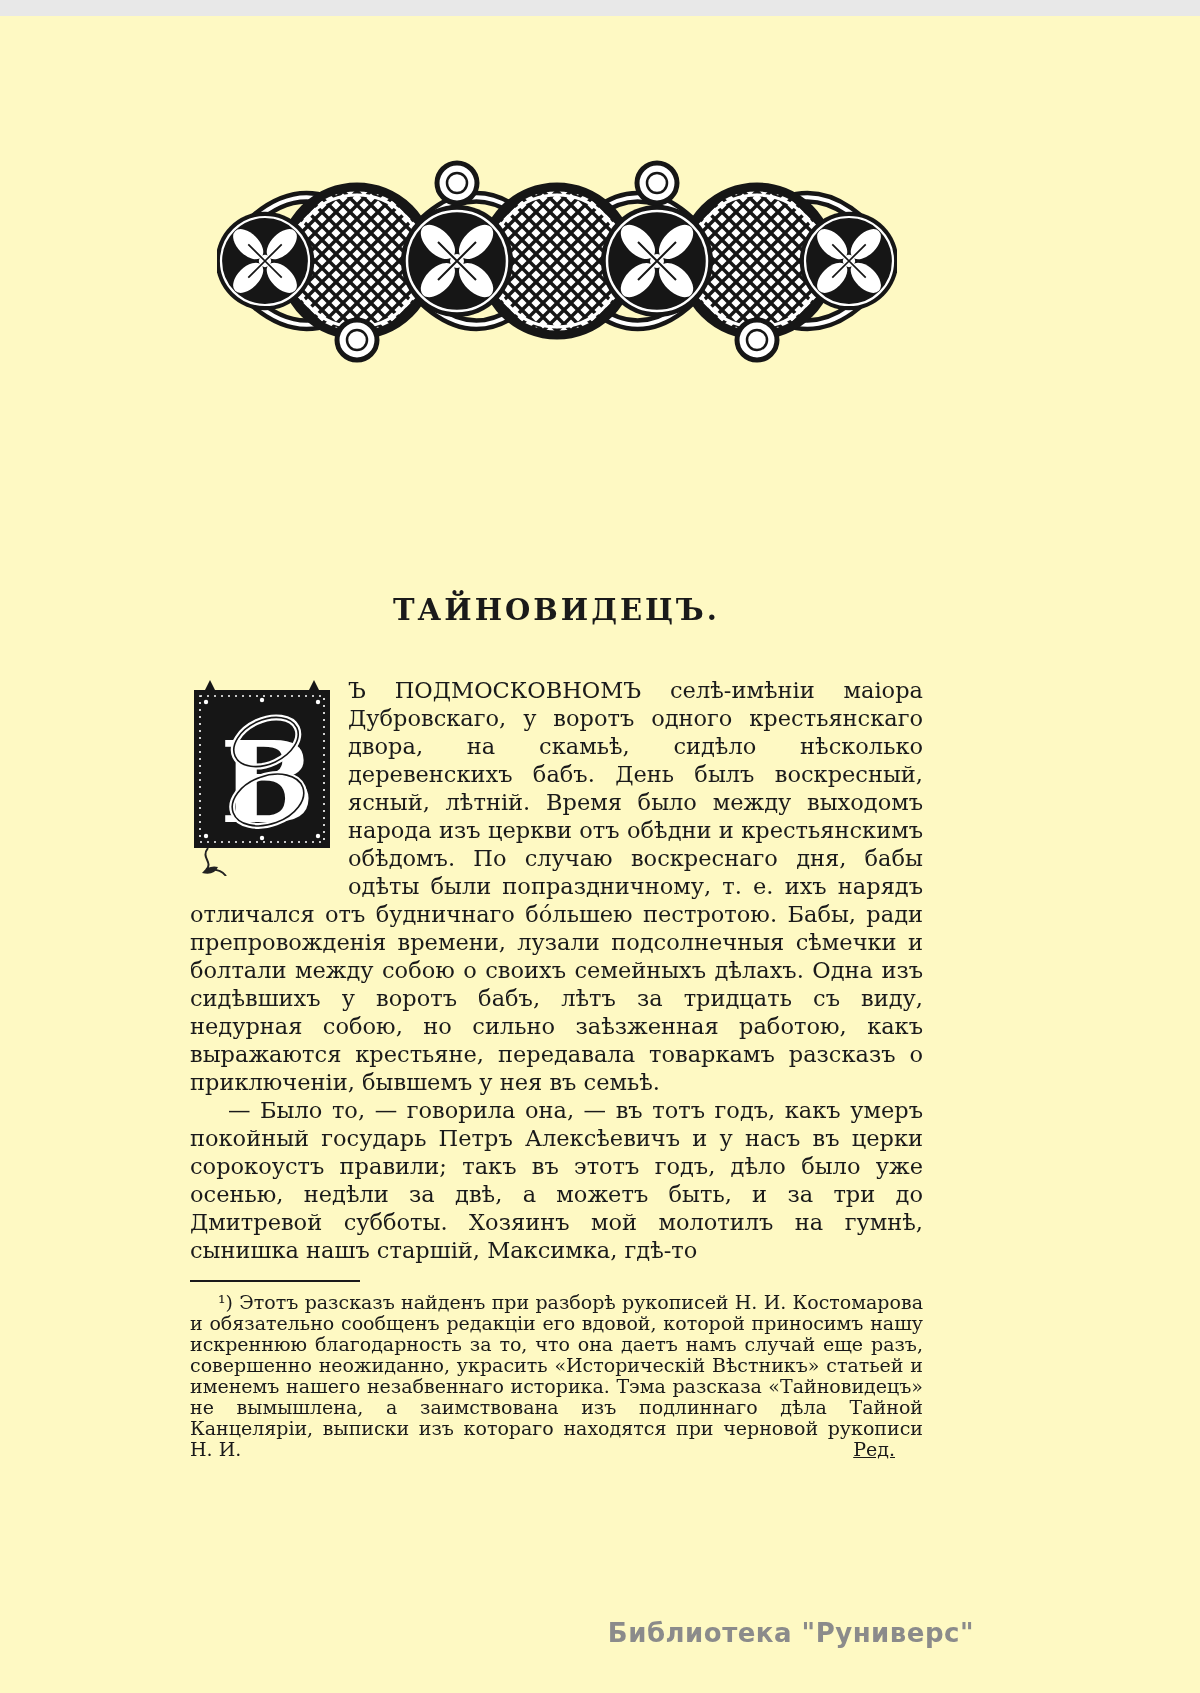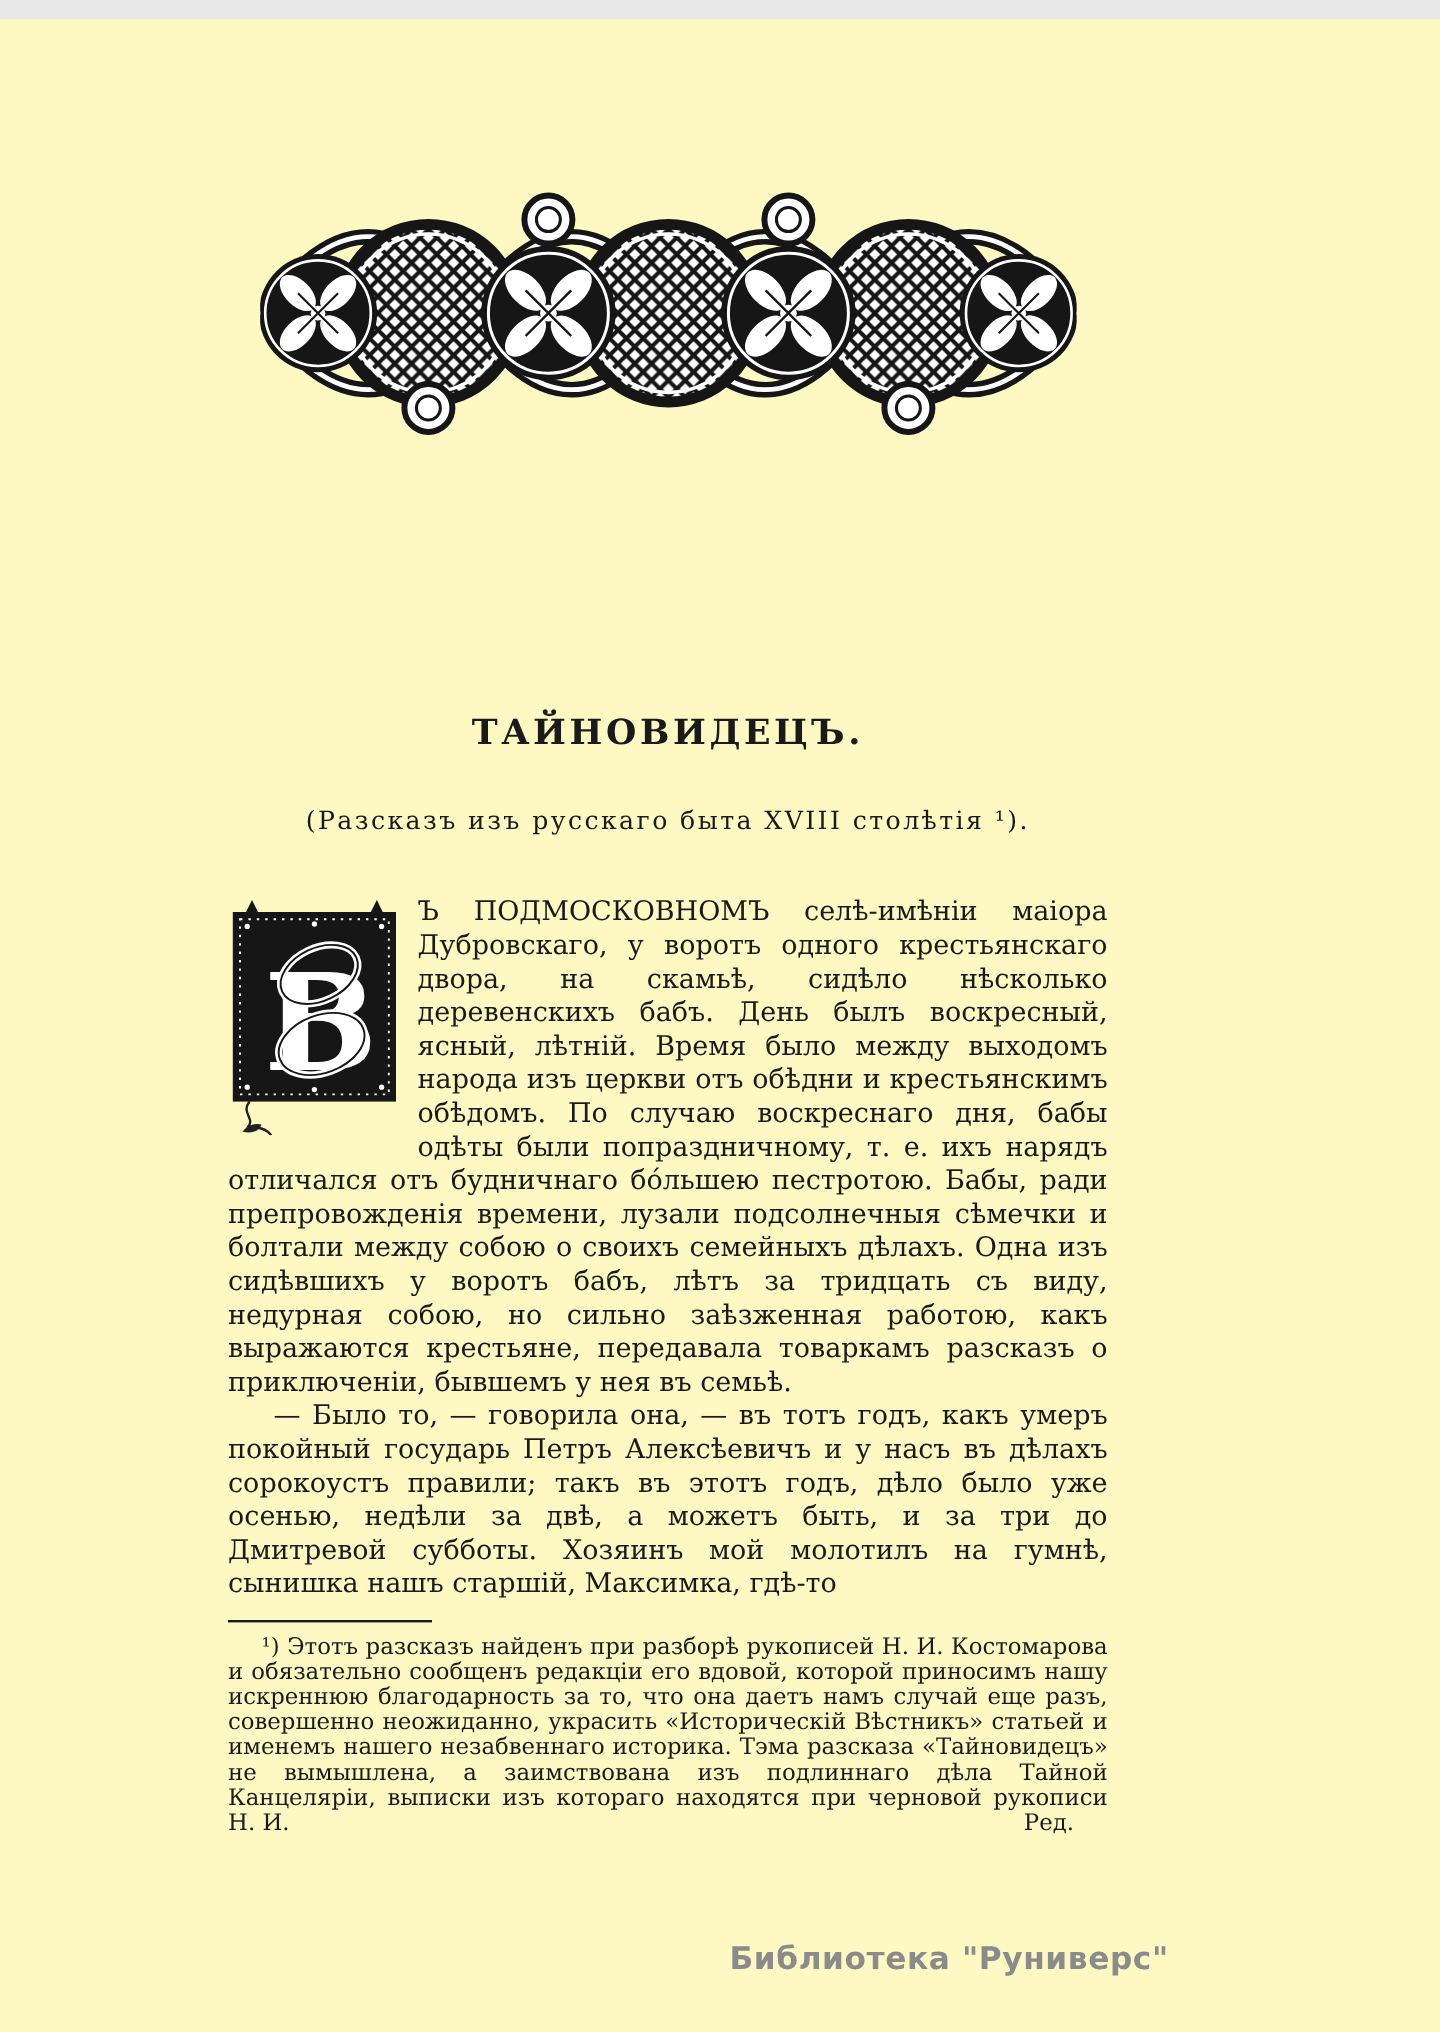--- a/index.html
+++ b/index.html
@@ -63,20 +63,21 @@
     margin-top: 10px;
     font-size: 19px;
     line-height: 21px;
     text-align: justify;
     text-indent: 28px;
   }
   .footnote .sig {
     float: right;
     margin-right: 28px;
     text-indent: 0;
+    text-decoration: underline;
   }
   .watermark {
     position: absolute;
     top: 1602px;
     right: 226px;
     font-family: "DejaVu Sans", sans-serif;
     font-size: 26px;
     font-weight: bold;
     color: #8b8b8b;
     letter-spacing: 0.5px;
@@ -134,21 +135,20 @@
 
         <use href="#minic" transform="translate(240,25)"></use>
         <use href="#minic" transform="translate(440,25)"></use>
         <use href="#minic" transform="translate(140,182)"></use>
         <use href="#minic" transform="translate(540,182)"></use>
       </svg>
     </div>
 
     <h1 class="title">ТАЙНОВИДЕЦЪ.</h1>
 
-    <div class="subtitle">(Разсказъ изъ русскаго быта XVIII столѣтія ¹).</div>
 
     <div class="body-text">
       <p>
         <span class="initial">
           <svg width="140" height="196" viewBox="0 0 140 196">
             <polygon points="12,12 18,0 24,12" fill="#161616"></polygon>
             <polygon points="116,12 122,0 128,12" fill="#161616"></polygon>
             <rect x="2" y="10" width="136" height="158" fill="#161616"></rect>
             <rect x="8" y="16" width="124" height="146" fill="none" stroke="#ffffff" stroke-width="1.6" stroke-dasharray="2 5"></rect>
             <text x="28" y="142" font-family="'DejaVu Serif', serif" font-size="112" font-weight="bold" fill="#ffffff">В</text>
@@ -169,21 +169,21 @@
               <circle cx="70" cy="158" r="2.2"></circle>
             </g>
             <g stroke="#222222" stroke-width="2" fill="none">
               <path d="M16,168 C8,178 22,182 14,190"></path>
               <path d="M14,190 q14,-2 20,6"></path>
             </g>
             <path d="M10,193 q6,-8 16,-6 q-4,9 -16,6" fill="#222222"></path>
           </svg>
         </span><span>Ъ ПОДМОСКОВНОМЪ селѣ-имѣніи маіора Дубровскаго, у воротъ одного крестьянскаго двора, на скамьѣ, сидѣло нѣсколько деревенскихъ бабъ. День былъ воскресный, ясный, лѣтній. Время было между выходомъ народа изъ церкви отъ обѣдни и крестьянскимъ обѣдомъ. По случаю воскреснаго дня, бабы одѣты были попраздничному, т. е. ихъ нарядъ отличался отъ будничнаго бо́льшею пестротою. Бабы, ради препровожденія времени, лузали подсолнечныя сѣмечки и болтали между собою о своихъ семейныхъ дѣлахъ. Одна изъ сидѣвшихъ у воротъ бабъ, лѣтъ за тридцать съ виду, недурная собою, но сильно заѣзженная работою, какъ выражаются крестьяне, передавала товаркамъ разсказъ о приключеніи, бывшемъ у нея въ семьѣ.</span>
       </p>
-      <p class="para-indent">— Было то, — говорила она, — въ тотъ годъ, какъ умеръ покойный государь Петръ Алексѣевичъ и у насъ въ дѣлахъ сорокоустъ правили; такъ въ этотъ годъ, дѣло было уже осенью, недѣли за двѣ, а можетъ быть, и за три до Дмитревой субботы. Хозяинъ мой молотилъ на гумнѣ, сынишка нашъ старшій, Максимка, гдѣ-то</p>
+      <p class="para-indent">— Было то, — говорила она, — въ тотъ годъ, какъ умеръ покойный государь Петръ Алексѣевичъ и у насъ въ церки сорокоустъ правили; такъ въ этотъ годъ, дѣло было уже осенью, недѣли за двѣ, а можетъ быть, и за три до Дмитревой субботы. Хозяинъ мой молотилъ на гумнѣ, сынишка нашъ старшій, Максимка, гдѣ-то</p>
     </div>
 
     <div class="footnote-rule"></div>
 
     <p class="footnote">
       <span>¹) Этотъ разсказъ найденъ при разборѣ рукописей Н. И. Костомарова и обязательно сообщенъ редакціи его вдовой, которой приносимъ нашу искреннюю благодарность за то, что она даетъ намъ случай еще разъ, совершенно неожиданно, украсить «Историческій Вѣстникъ» статьей и именемъ нашего незабвеннаго историка. Тэма разсказа «Тайновидецъ» не вымышлена, а заимствована изъ подлиннаго дѣла Тайной Канцеляріи, выписки изъ котораго находятся при черновой рукописи Н. И.</span>
       <span class="sig">Ред.</span>
     </p>
 
   </div>

